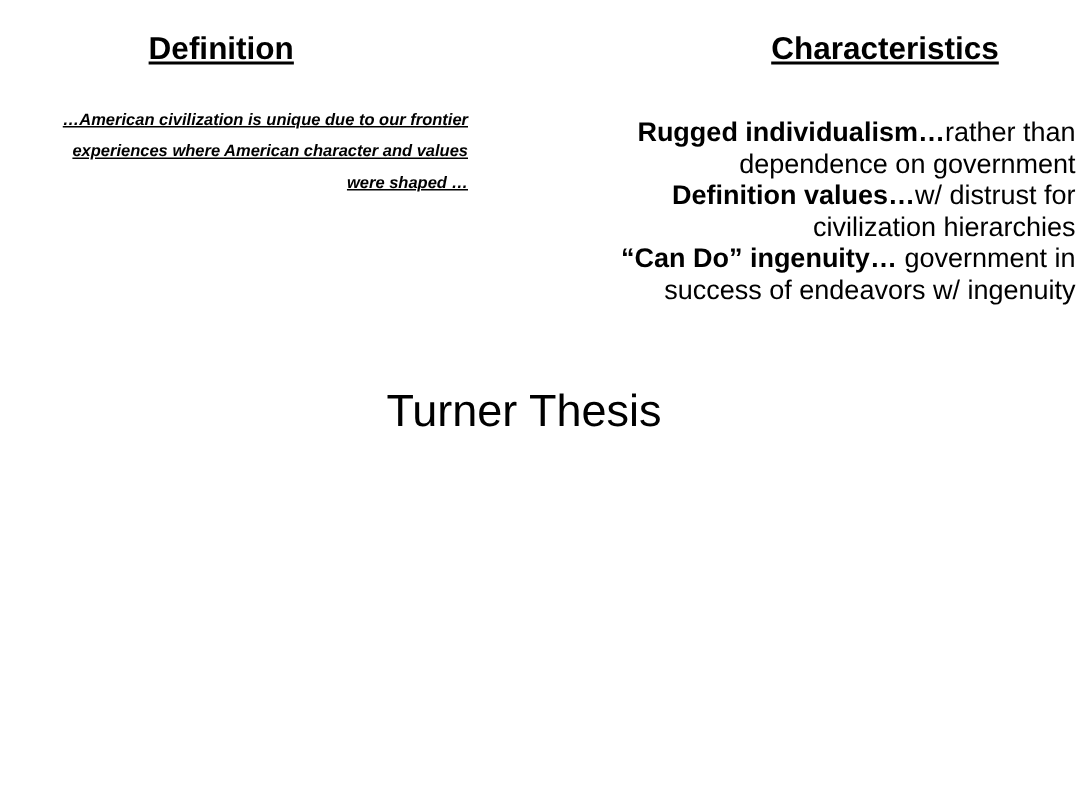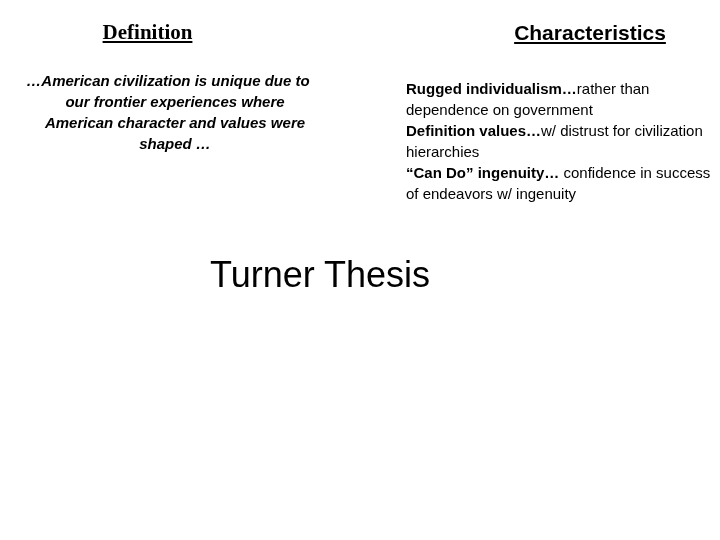--- a/index.html
+++ b/index.html
@@ -29,77 +29,77 @@
     text-decoration: underline;
     text-align: center;
     line-height: 1.12;
     white-space: nowrap;
   }
 
   #heading-definition {
     left: 20px;
     top: 21px;
     width: 255px;
-    font-family: Liberation Serif, serif;
   }
 
   #heading-characteristics {
     left: 435px;
     top: 21px;
     width: 310px;
   }
 
   
   #definition-body {
     position: absolute;
     left: 20px;
     top: 70px;
     width: 292px;
-    font-size: 15px;
+    font-size: 11px;
     font-weight: bold;
     font-style: italic;
     line-height: 21px;
-    text-align: center;
+    text-align: right;
     text-indent: -14px;
     padding-left: 18px;
     box-sizing: border-box;
+    text-decoration: underline;
   }
 
   
   #characteristics-body {
     position: absolute;
     left: 406px;
     top: 78px;
     width: 311px;
-    font-size: 15px;
+    font-size: 18px;
     line-height: 21px;
-    text-align: left;
+    text-align: right;
     font-weight: normal;
     font-style: normal;
   }
 
   #characteristics-body .para {
     display: block;
   }
 
   #characteristics-body .term {
     font-weight: bold;
   }
 
   #characteristics-body .desc {
     font-weight: normal;
   }
 
   
   #turner-thesis {
     position: absolute;
-    left: 210px;
+    left: 221px;
     top: 258px;
     width: 220px;
-    font-size: 36px;
+    font-size: 30px;
     font-weight: normal;
     font-style: normal;
     line-height: 34px;
     text-align: right;
     white-space: nowrap;
   }
 </style>
 </head>
 <body>
 
@@ -107,18 +107,18 @@
 
   <div class="col-heading" id="heading-definition">Definition</div>
 
   <div id="definition-body">…American civilization is unique due to our frontier experiences where American character and values were shaped …</div>
 
   <div class="col-heading" id="heading-characteristics">Characteristics</div>
 
   <div id="characteristics-body">
       <span class="para"><span class="term">Rugged individualism…</span><span class="desc">rather than dependence on government</span></span>
       <span class="para"><span class="term">Definition values…</span><span class="desc">w/ distrust for civilization hierarchies</span></span>
-      <span class="para"><span class="term">“Can Do” ingenuity…</span><span class="desc"> confidence in success of endeavors w/ ingenuity</span></span>
+      <span class="para"><span class="term">“Can Do” ingenuity…</span><span class="desc"> government in success of endeavors w/ ingenuity</span></span>
     </div>
 
   <div id="turner-thesis">Turner Thesis</div>
 
 </div>
 
 </body></html>

